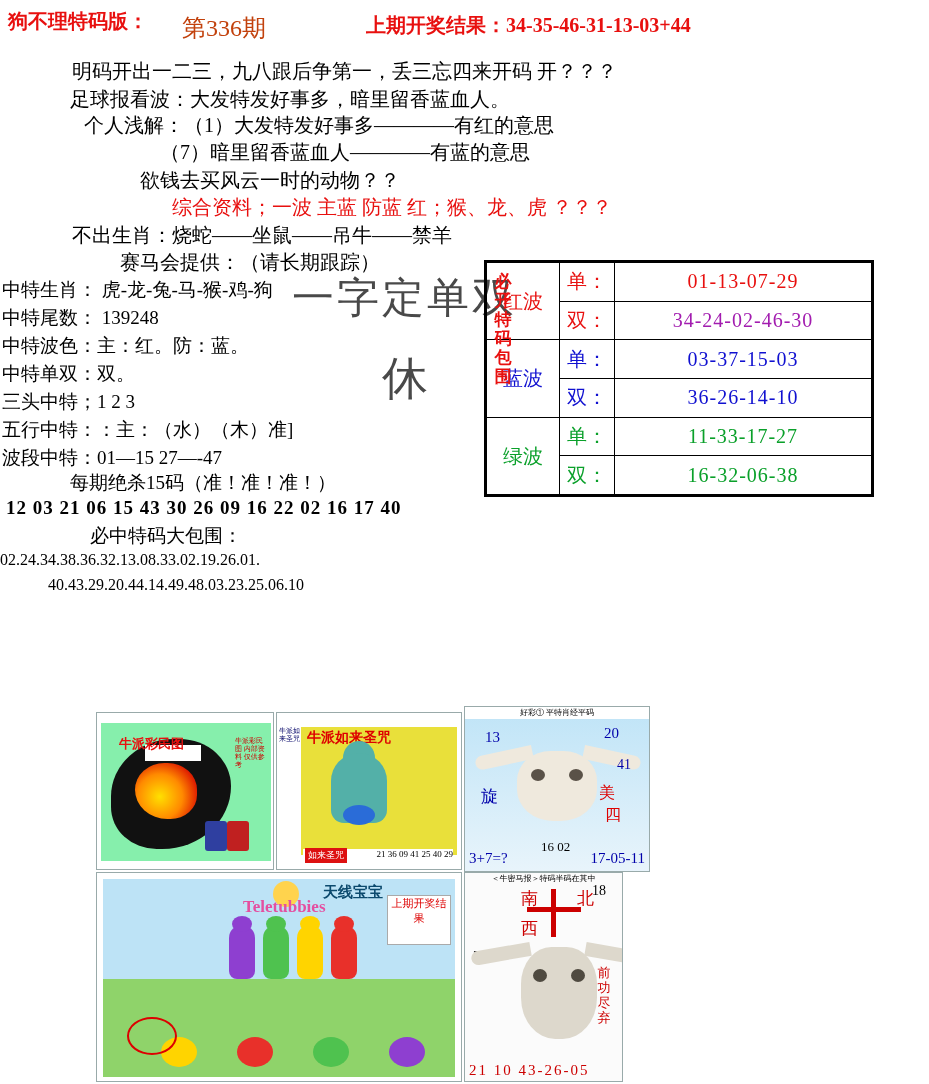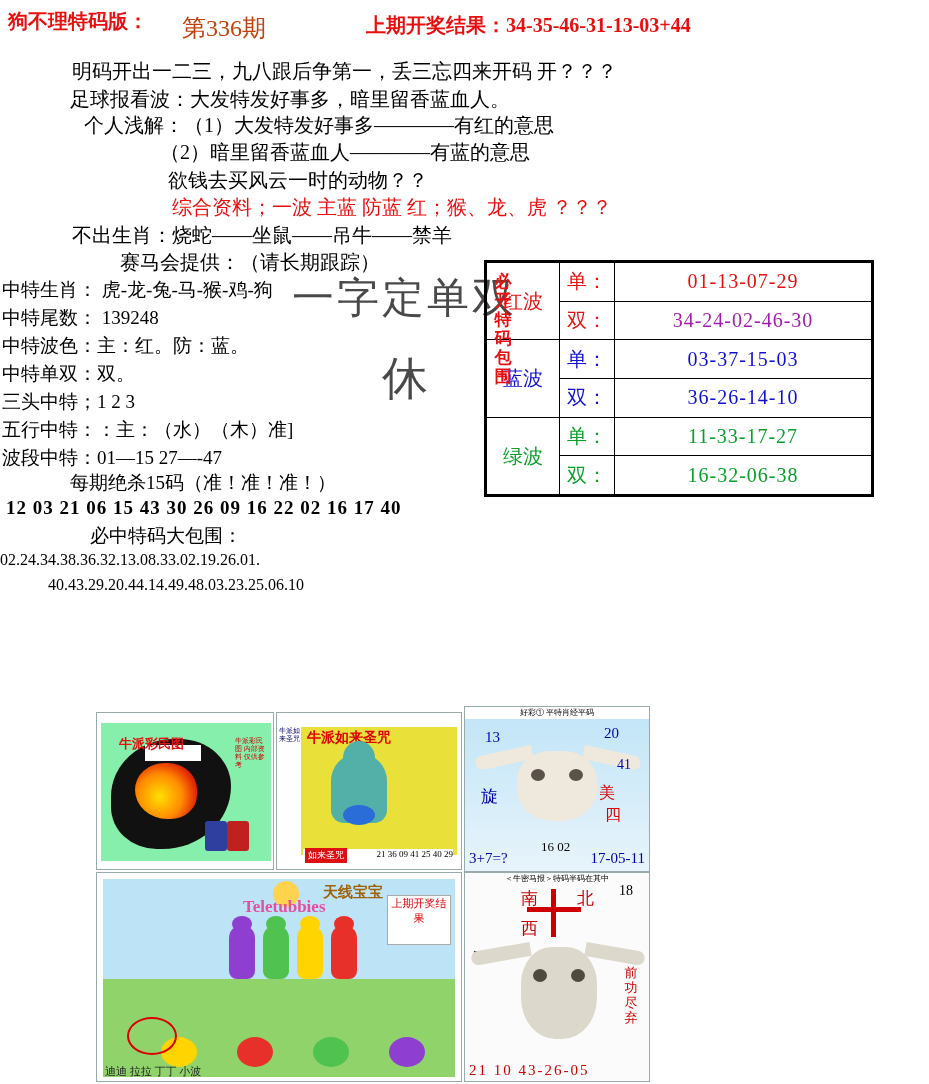--- a/index.html
+++ b/index.html
@@ -16,21 +16,21 @@
   #hdr-title{left:8px;top:8px;font-size:20px;font-weight:bold;color:#e8100f;}
   #hdr-issue{left:182px;top:12px;font-size:24px;font-weight:normal;color:#c2410c;}
   #hdr-last{left:366px;top:12px;font-size:20px;font-weight:bold;color:#e8100f;letter-spacing:0px;}
 
   
   .line{font-size:20px;color:#000;white-space:nowrap;}
   #l1{left:72px;top:58px;}
   #l2{left:70px;top:86px;}
   #l3{left:84px;top:112px;}
   #l4{left:160px;top:139px;}
-  #l5{left:140px;top:167px;margin-left:28px;}
+  #l5{left:140px;top:167px;}
   #l6{left:172px;top:194px;color:#e8100f;}
   #l7{left:72px;top:222px;}
   #l8{left:120px;top:249px;}
 
   
   .llist{font-size:19px;color:#000;white-space:nowrap;}
   #ll1{left:2px;top:277px;}
   #ll2{left:2px;top:305px;}
   #ll3{left:2px;top:333px;}
   #ll4{left:2px;top:361px;}
@@ -99,32 +99,32 @@
   #card3 .w2{position:absolute;right:34px;top:76px;font-size:16px;color:#d00;}
   #card3 .w3{position:absolute;right:28px;top:98px;font-size:16px;color:#d00;}
   #card3 .b1{position:absolute;left:4px;bottom:4px;font-size:15px;color:#00a;}
   #card3 .b2{position:absolute;left:76px;bottom:16px;font-size:13px;color:#000;}
   #card3 .b3{position:absolute;right:4px;bottom:4px;font-size:15px;color:#00a;}
 
   
   #card4{left:96px;top:872px;width:366px;height:210px;background:#fff;}
   #card4 .sky{position:absolute;left:6px;top:6px;width:352px;height:100px;background:#bde3f6;}
   #card4 .grass{position:absolute;left:6px;top:106px;width:352px;height:98px;background:#8fd36a;}
-  #card4 .ttl{position:absolute;left:226px;top:10px;font-size:15px;color:#a16207;font-weight:bold;}
+  #card4 .ttl{position:absolute;left:226px;top:10px;font-size:15px;color:#0c4a6e;font-weight:bold;}
   #card4 .logo{position:absolute;left:146px;top:24px;font-size:17px;font-weight:bold;color:#e44fa0;}
   #card4 .sun{position:absolute;left:176px;top:8px;width:26px;height:26px;background:#ffd34d;border-radius:50%;}
   .tt{position:absolute;width:26px;height:54px;border-radius:13px 13px 8px 8px;top:52px;}
   .tt .h{position:absolute;left:3px;top:-9px;width:20px;height:16px;border-radius:50%;}
   #card4 .box{position:absolute;right:10px;top:22px;width:62px;height:48px;background:#fff;border:1px solid #aaa;font-size:11px;color:#d00;text-align:center;line-height:15px;}
   .tub{position:absolute;width:36px;height:30px;border-radius:50%;bottom:14px;}
   #card4 .cap{position:absolute;left:8px;bottom:2px;width:350px;font-size:11px;color:#222;}
   #card4 .circ{position:absolute;left:30px;bottom:26px;width:46px;height:34px;border:2px solid #d00;border-radius:50%;}
 
   
-  #card5{left:464px;top:872px;width:186px;height:210px;background:#fbfbfb;}
+  #card5{left:464px;top:872px;width:159px;height:210px;background:#fbfbfb;}
   #card5 .hdr{position:absolute;left:0;top:0;width:100%;height:12px;font-size:8px;color:#000;text-align:center;}
   #card5 .cross-v{position:absolute;left:86px;top:16px;width:5px;height:48px;background:#c00;}
   #card5 .cross-h{position:absolute;left:62px;top:34px;width:54px;height:5px;background:#c00;}
   #card5 .d-n{position:absolute;left:56px;top:14px;font-size:17px;color:#c00;}
   #card5 .d-s{position:absolute;left:112px;top:14px;font-size:17px;color:#c00;}
   #card5 .d-w{position:absolute;left:56px;top:44px;font-size:17px;color:#c00;}
   #card5 .n18{position:absolute;right:16px;top:10px;font-size:14px;color:#000;}
   #card5 .n38{position:absolute;left:8px;top:76px;font-size:14px;color:#000;}
   #card5 .skull{position:absolute;left:56px;top:74px;width:76px;height:92px;background:#ddd8cc;border-radius:40% 40% 45% 45%;}
   #card5 .horn-l{position:absolute;left:6px;top:74px;width:60px;height:14px;background:#ddd8cc;border-radius:14px 0 0 14px;transform:rotate(-10deg);}
@@ -137,21 +137,21 @@
 </head>
 <body>
 
 <div class="abs" id="hdr-title">狗不理特码版：</div>
 <div class="abs" id="hdr-issue">第336期</div>
 <div class="abs" id="hdr-last">上期开奖结果：34-35-46-31-13-03+44</div>
 
 <div class="abs line" id="l1">明码开出一二三，九八跟后争第一，丢三忘四来开码  开？？？</div>
 <div class="abs line" id="l2">足球报看波：大发特发好事多，暗里留香蓝血人。</div>
 <div class="abs line" id="l3">个人浅解：（1）大发特发好事多————有红的意思</div>
-<div class="abs line" id="l4">（2）暗里留香蓝血人————有蓝的意思</div>
+<div class="abs line" id="l4">（7）暗里留香蓝血人————有蓝的意思</div>
 <div class="abs line" id="l5">欲钱去买风云一时的动物？？</div>
 <div class="abs line" id="l6">综合资料；一波 主蓝 防蓝 红；猴、龙、虎 ？？？</div>
 <div class="abs line" id="l7">不出生肖：烧蛇——坐鼠——吊牛——禁羊</div>
 <div class="abs line" id="l8">赛马会提供：（请长期跟踪）</div>
 
 <div class="abs llist" id="ll1">中特生肖：  虎-龙-兔-马-猴-鸡-狗</div>
 <div class="abs llist" id="ll2">中特尾数：   139248</div>
 <div class="abs llist" id="ll3">中特波色：主：红。防：蓝。</div>
 <div class="abs llist" id="ll4">中特单双：双。</div>
 <div class="abs llist" id="ll5">三头中特；1 2 3</div>
@@ -261,21 +261,20 @@
     </div>
   <div class="tt" style="left:234px;background:#e8302a;">
       <div class="h" style="background:#e8302a;"></div>
     </div>
   <div class="box">上期开奖结果</div>
   <div class="tub" style="left:64px;background:#ffd400;"></div>
   <div class="tub" style="left:140px;background:#e8302a;"></div>
   <div class="tub" style="left:216px;background:#4fc24f;"></div>
   <div class="tub" style="left:292px;background:#8e3fd0;"></div>
   <div class="circ"></div>
-  <div class="cap">迪迪  拉拉  丁丁  小波</div>
 </div>
 
 <div class="card" id="card5">
   <div class="hdr">＜牛密马报＞特码半码在其中</div>
   <div class="cross-v"></div>
   <div class="cross-h"></div>
   <div class="d-n">南</div>
   <div class="d-s">北</div>
   <div class="d-w">西</div>
   <div class="n18">18</div>

